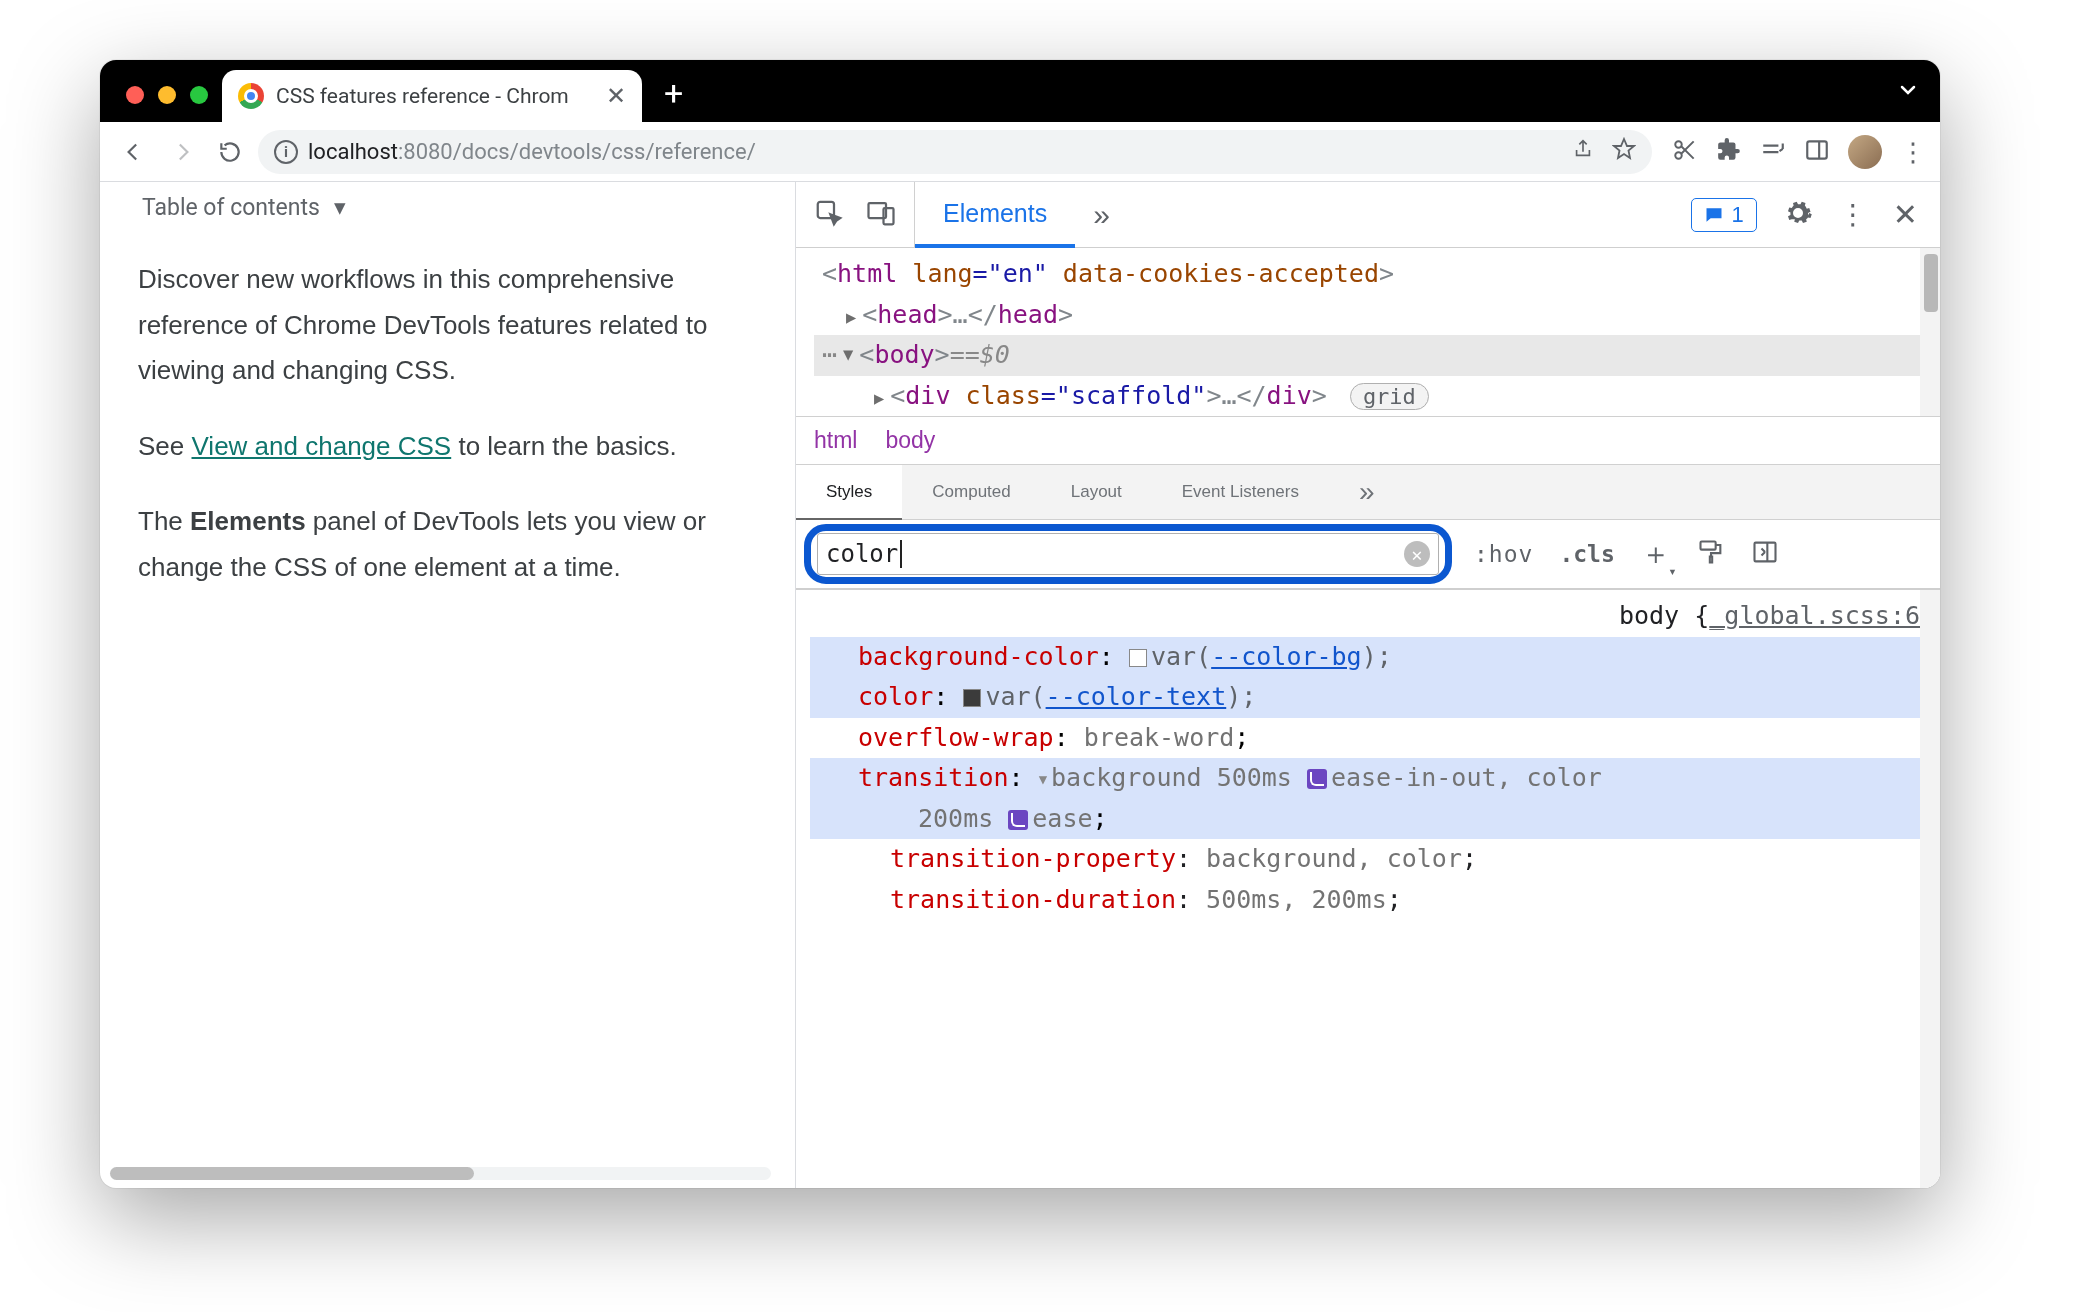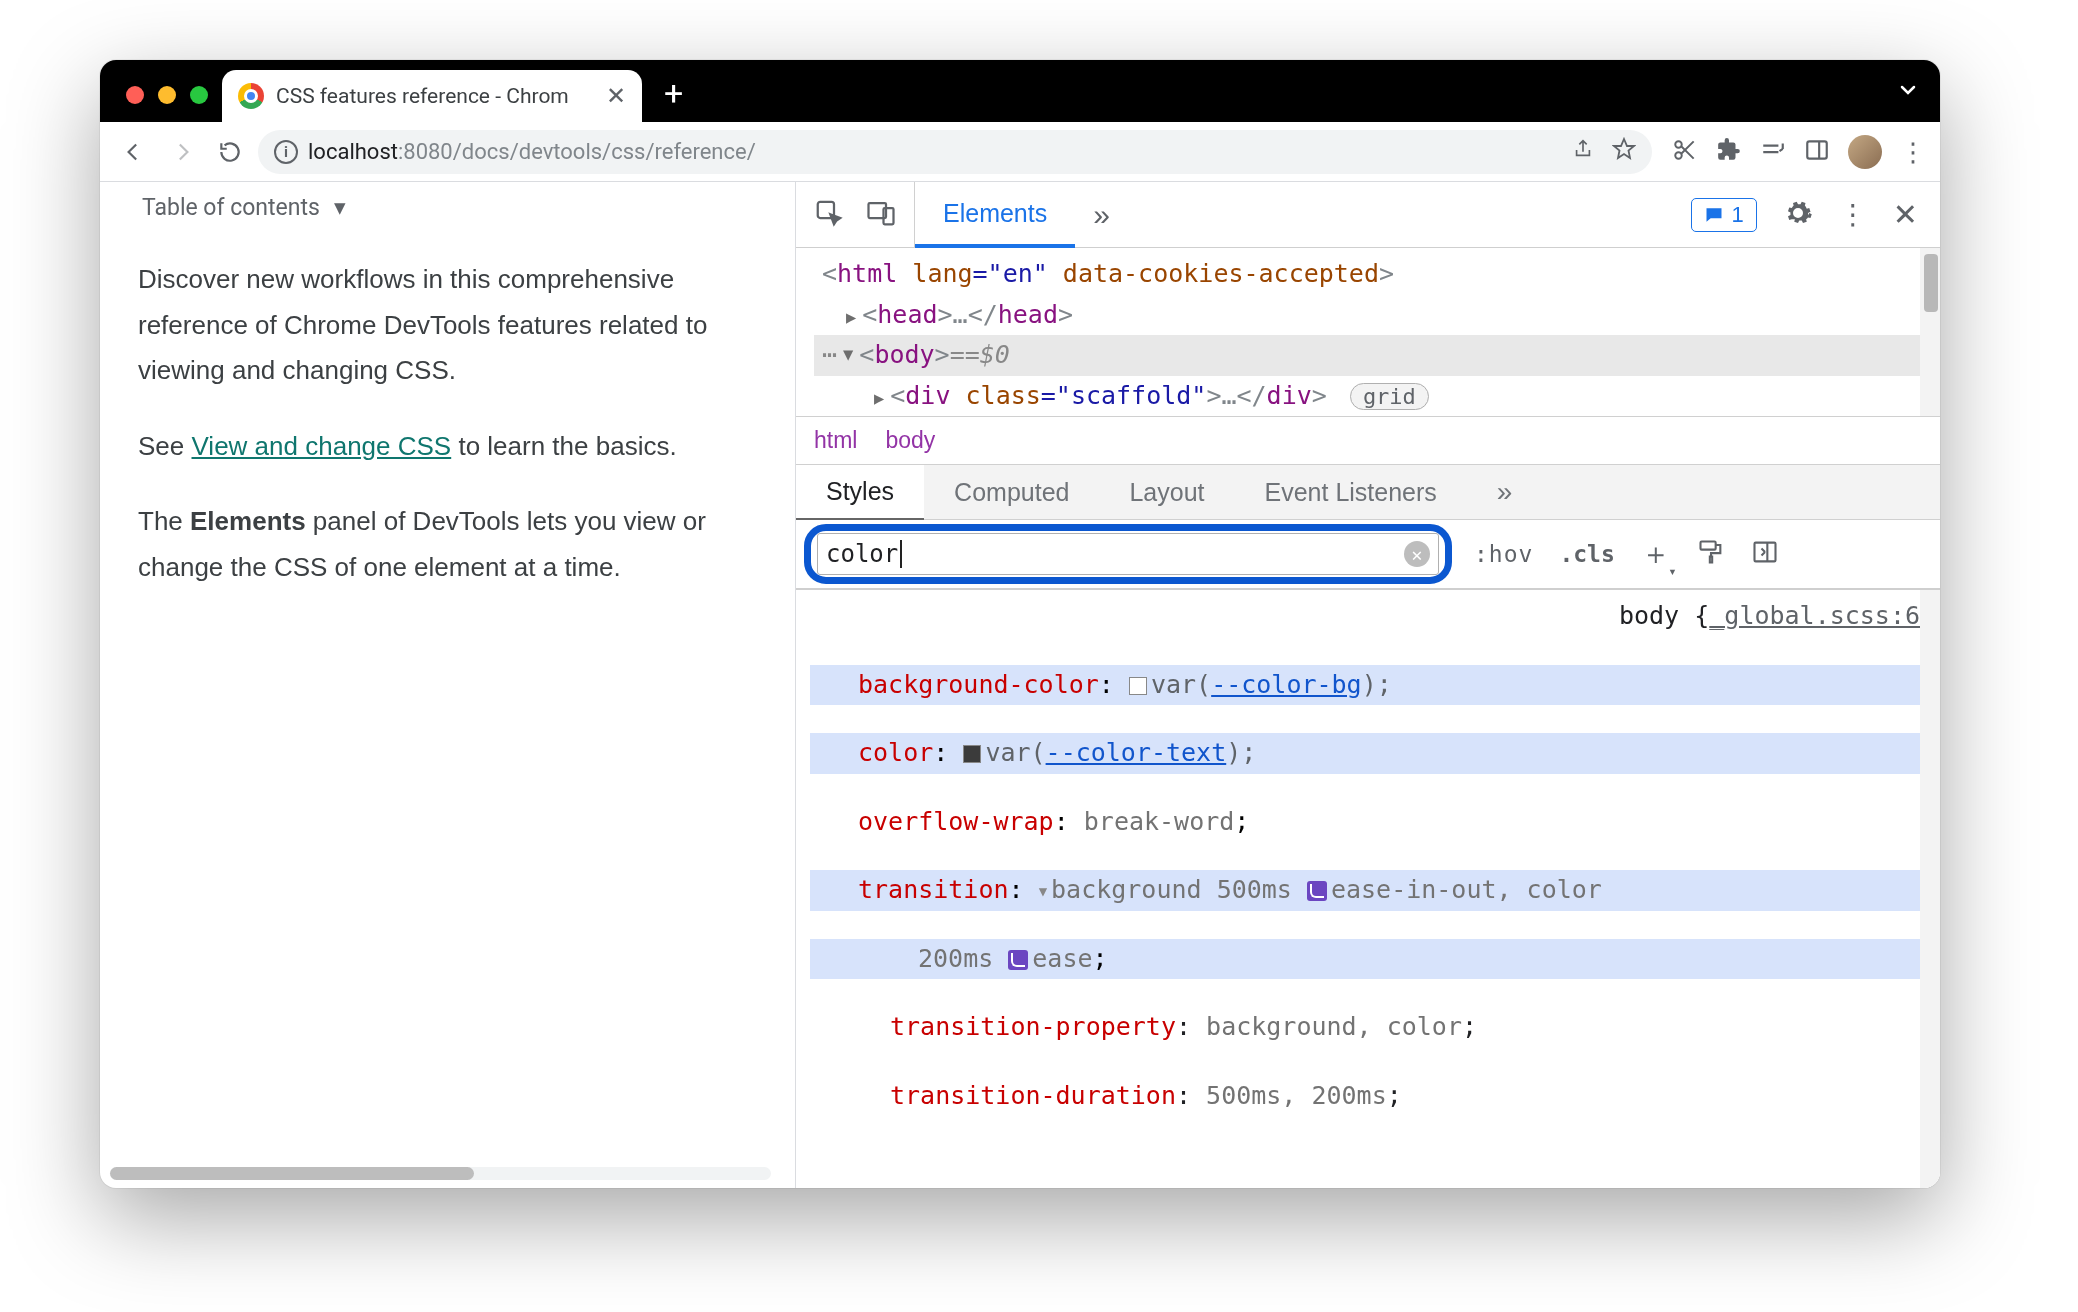--- a/index.html
+++ b/index.html
@@ -181,21 +181,21 @@
   .dom-crumb {
     border-top: 1px solid #d0d0d0; height: 48px; display: flex; align-items: center;
     font-family: -apple-system, sans-serif; font-size: 23px; gap: 28px; padding-left: 18px;
     color: #9334a6;
   }
   
   .styles-tabs {
     height: 56px; background: #f3f3f3; border-top: 1px solid #d0d0d0; border-bottom: 1px solid #d0d0d0;
     display: flex; align-items: stretch; font-family: -apple-system, sans-serif;
   }
-  .styles-tab { padding: 0 30px; display: flex; align-items: center; color: #6f7378; font-size: 25px; }
+  .styles-tab { padding: 0 30px; display: flex; align-items: center; color: #6f7378; font-size: 17px; }
   .styles-tab.active { color: #202124; background: #fff; border-bottom: 2px solid #666; margin-bottom:-1px; }
   
   .filter-row {
     height: 70px; border-bottom: 2px solid #cfcfcf; display: flex; align-items: center;
     font-family: -apple-system, sans-serif; padding-right: 16px; gap: 22px;
   }
   .filter-hl {
     margin: 8px 0 8px 8px; flex: 0 0 648px; height: 60px;
     border: 7px solid #0b57d0; border-radius: 22px;
     display: flex; align-items: center; padding: 0 6px 0 6px;
@@ -217,21 +217,21 @@
   .cls { font-weight: 600; }
   .plus { font-size: 30px; position: relative; }
   .plus sub { font-size: 14px; position: absolute; right: -6px; bottom: -4px; }
   
   .css-block {
     font-size: 25px; font-family: ui-monospace, Menlo, monospace; padding: 6px 20px 0 14px;
     line-height: 1.62; position: relative;
   }
   .rule-head { display: flex; justify-content: flex-end; color: #202124; }
   .src { color: #5f6368; text-decoration: underline; }
-  .decl { padding-left: 48px; margin-top: 28px; }
+  .decl { padding-left: 48px; }
   .decl.hl { background: #d7e3fb; }
   .decl.sub { padding-left: 80px; color: #202124; }
   .pname { color: #c80000; }
   .pval { color: #737373; }
   .varc { color: #5f6368; }
   .varlink { color: #1155cc; text-decoration: underline; }
   .swatch { display: inline-block; width: 18px; height: 18px; border: 1px solid #888; vertical-align: -2px; margin-right: 4px; background:#fff; }
   .swatch.dark { background: #3b3b3b; }
   .easing-sw {
     display: inline-block; width: 20px; height: 20px; background: #6b46c1; border-radius: 3px;

